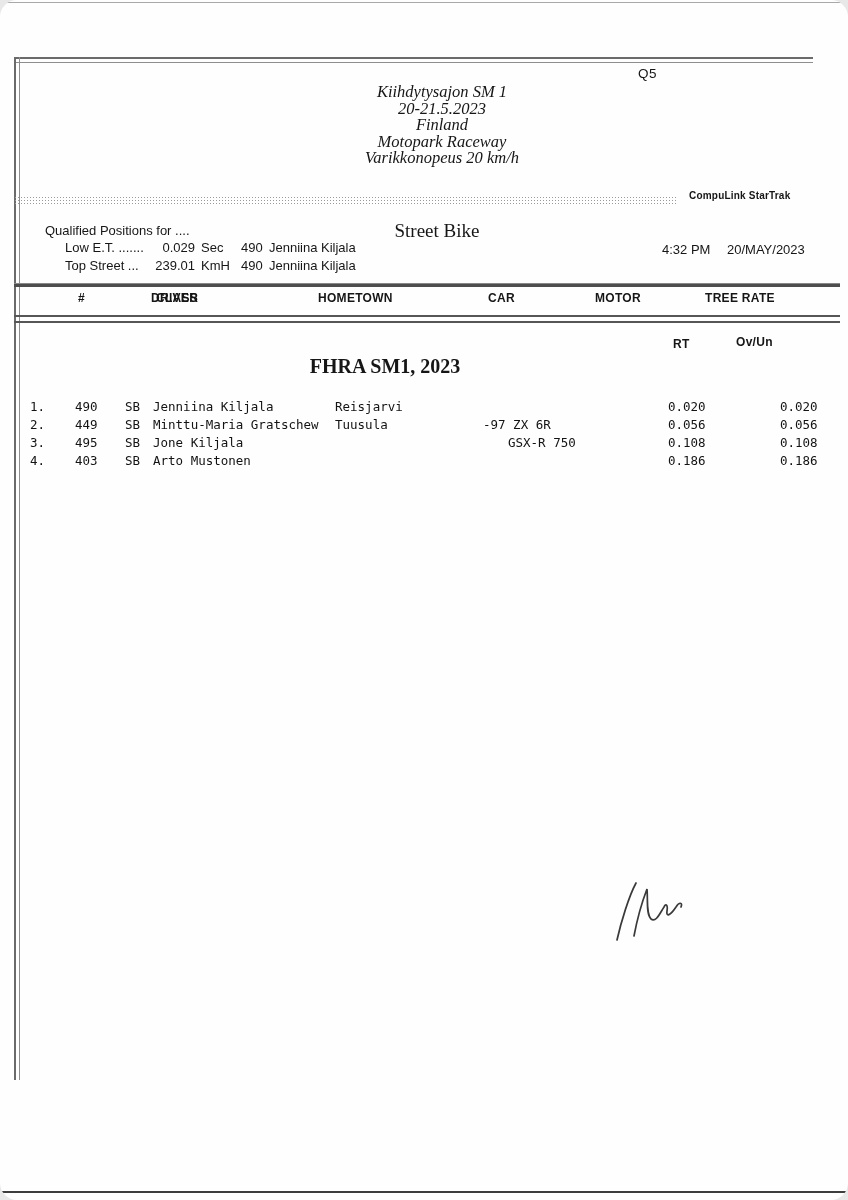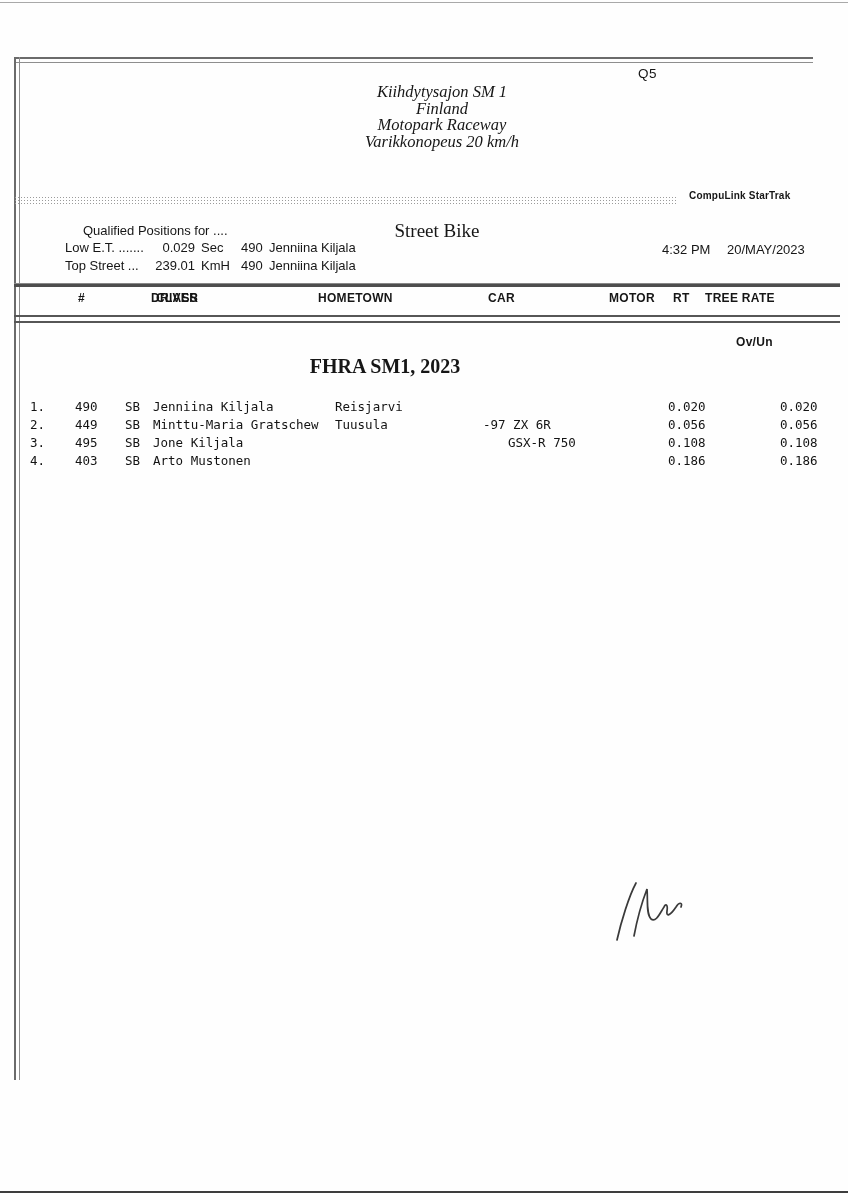--- a/index.html
+++ b/index.html
@@ -1,19 +1,20 @@
 <!DOCTYPE html>
 <html><head>
 <meta charset="utf-8">
 <style>
   html,body{margin:0;padding:0;background:#e8e8e8;}
   #page{
     position:relative;width:848px;height:1200px;background:#fefefe;
     overflow:hidden;font-family:"Liberation Sans",sans-serif;color:#161616;
     margin:0 auto;
+    border-radius:17px;
   }
   .abs{position:absolute;}
   
   #scan-top-line{left:0;top:2px;width:848px;height:1px;background:#a9a9a9;}
   #page-border-top{left:14px;top:57px;width:799px;height:3px;
     border-top:2px solid #6b6b6b;border-bottom:1px solid #8e8e8e;}
   #page-border-left{left:14px;top:57px;width:3px;height:1023px;
     border-left:2px solid #6b6b6b;border-right:1px solid #8e8e8e;}
   #bottom-line{left:0;top:1191px;width:848px;height:2px;background:#3d3d3d;}
   #table-line-top{left:14px;top:283px;width:826px;height:3px;background:#4d4d4d;border-top:1px solid #888;}
@@ -22,40 +23,40 @@
   
   #dot-band{left:14px;top:196px;width:664px;height:9px;
     background-image:radial-gradient(circle,#9a9a9a 0.8px,transparent 1px);
     background-size:3px 3px;}
   
   #q-label{left:638px;top:66px;font-size:13.5px;letter-spacing:.5px;}
   #event-block{left:287px;top:84px;width:310px;text-align:center;
     font-family:Liberation Serif, serif;font-style:italic;font-size:16.5px;line-height:16.5px;}
   #brand{left:689px;top:190px;font-size:10px;font-weight:bold;letter-spacing:.2px;}
   
-  #qual-heading{left:45px;top:223px;font-size:13px;margin-left:38px;}
+  #qual-heading{left:45px;top:223px;font-size:13px;}
   .stat-line{left:0;top:0;width:848px;height:16px;font-size:13px;}
   .stat-line span{position:absolute;top:0;white-space:pre;}
   #stat-et{top:240px;}
   #stat-speed{top:258px;}
   .s-label{left:65px;}
   .s-value{left:130px;width:65px;text-align:right;}
   .s-unit{left:201px;}
   .s-num{left:241px;}
   .s-driver{left:269px;}
   #class-title{left:327px;top:220px;width:220px;text-align:center;
     font-family:"Liberation Serif",serif;font-weight:normal;font-size:19px;}
   #datetime{left:0;top:242px;width:848px;height:16px;font-size:13px;}
   #time-value{position:absolute;left:662px;top:0;}
   #date-value{position:absolute;left:727px;top:0;}
   
   #col-headers{left:0;top:291px;width:848px;height:16px;font-size:12px;font-weight:bold;letter-spacing:.3px;}
   #col-headers span{position:absolute;top:0;white-space:pre;}
   .h-pos{left:78px;}.h-class{left:108px;margin-left:48px;}.h-driver{left:139px;padding-left:12px;}.h-home{left:318px;}
-  .h-car{left:488px;}.h-motor{left:609px;}.h-rt{left:673px;}.h-tree{left:705px;}.h-ov{left:736px;margin-top:44px;}
+  .h-car{left:488px;}.h-motor{left:595px;}.h-rt{left:673px;margin-top:46px;}.h-tree{left:705px;}.h-ov{left:736px;margin-top:44px;}
   
   #section-title{left:255px;top:355px;width:260px;text-align:center;
     font-family:"Liberation Serif",serif;font-weight:bold;font-size:20px;}
   
   .row{left:0;width:848px;height:16px;
     font-family:"DejaVu Sans Mono","Liberation Mono",monospace;font-size:12.5px;color:#131313;}
   .row span{position:absolute;top:0;white-space:pre;}
   #row-1{top:399px;}#row-2{top:417px;}#row-3{top:435px;}#row-4{top:453px;}
   .c-pos{left:30px;}.c-num{left:75px;}.c-class{left:125px;}.c-driver{left:153px;}
   .c-home{left:335px;}.c-car{left:460px;}.c-rt{left:668px;}.c-ov{left:780px;}
@@ -71,20 +72,21 @@
 
   <div class="abs" id="scan-top-line"></div>
   <div class="abs" id="page-border-top"></div>
   <div class="abs" id="page-border-left"></div>
   <div class="abs" id="bottom-line"></div>
 
   <div class="abs" id="q-label">Q5</div>
 
   <div class="abs" id="event-block">
     <div>Kiihdytysajon SM 1</div>
+    <div>20-21.5.2023</div>
     <div>Finland</div>
     <div>Motopark Raceway</div>
     <div>Varikkonopeus 20 km/h</div>
   </div>
 
   <div class="abs" id="dot-band"></div>
   <div class="abs" id="brand">CompuLink StarTrak</div>
 
   <div class="abs" id="qual-heading">Qualified Positions for ....</div>
 

